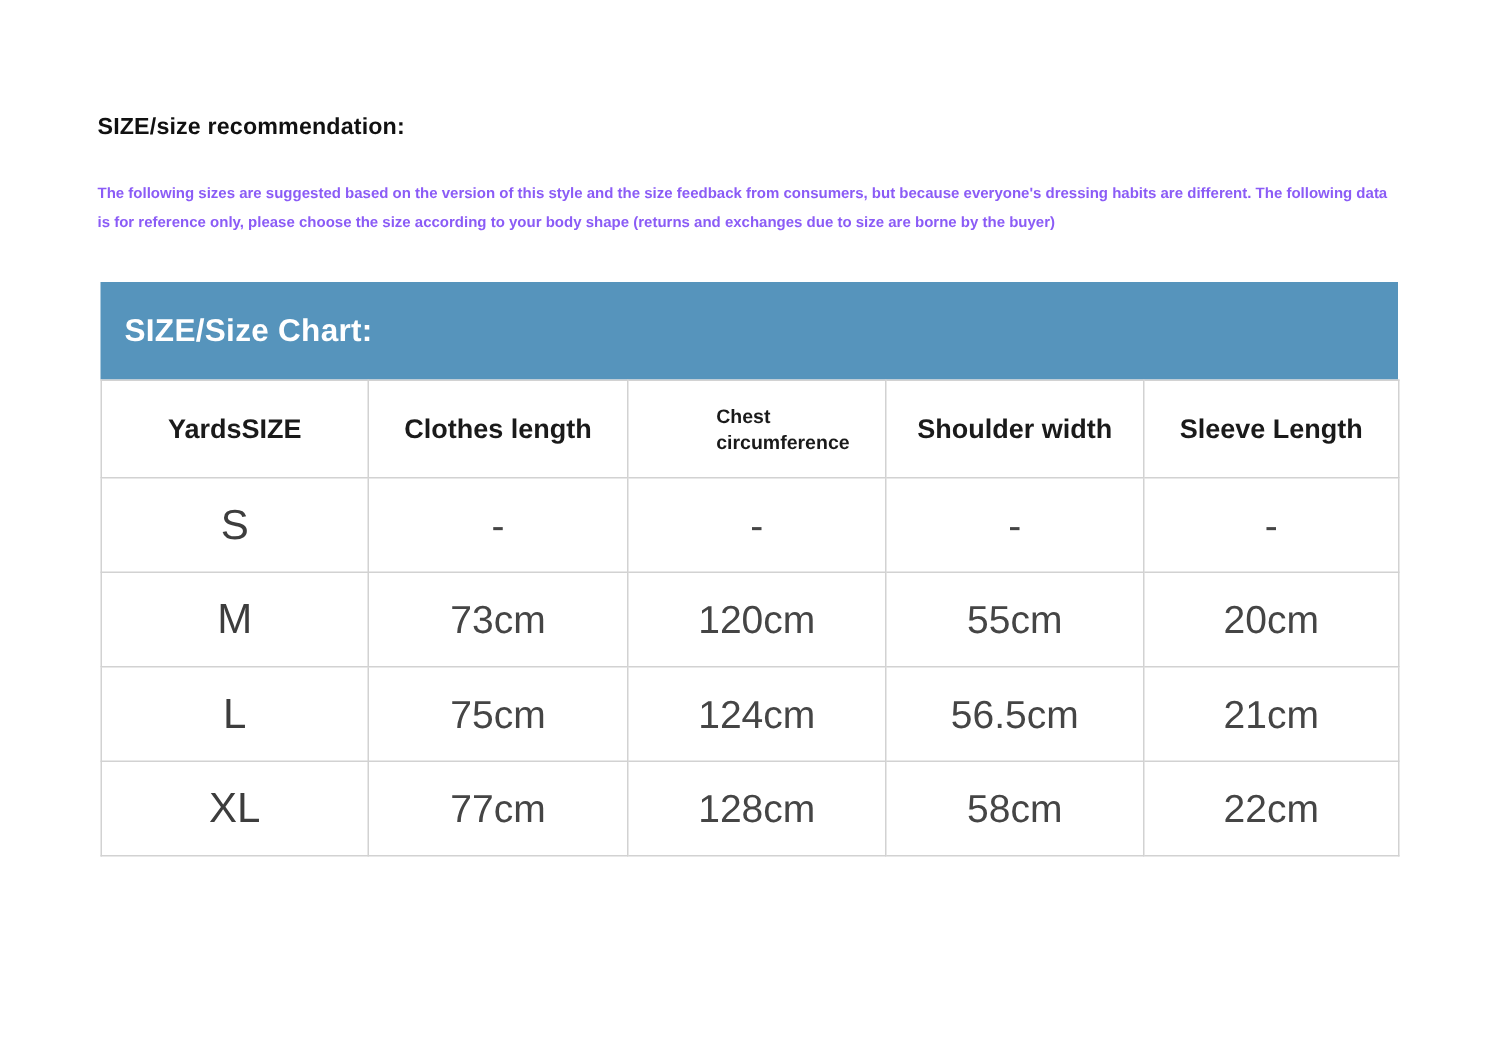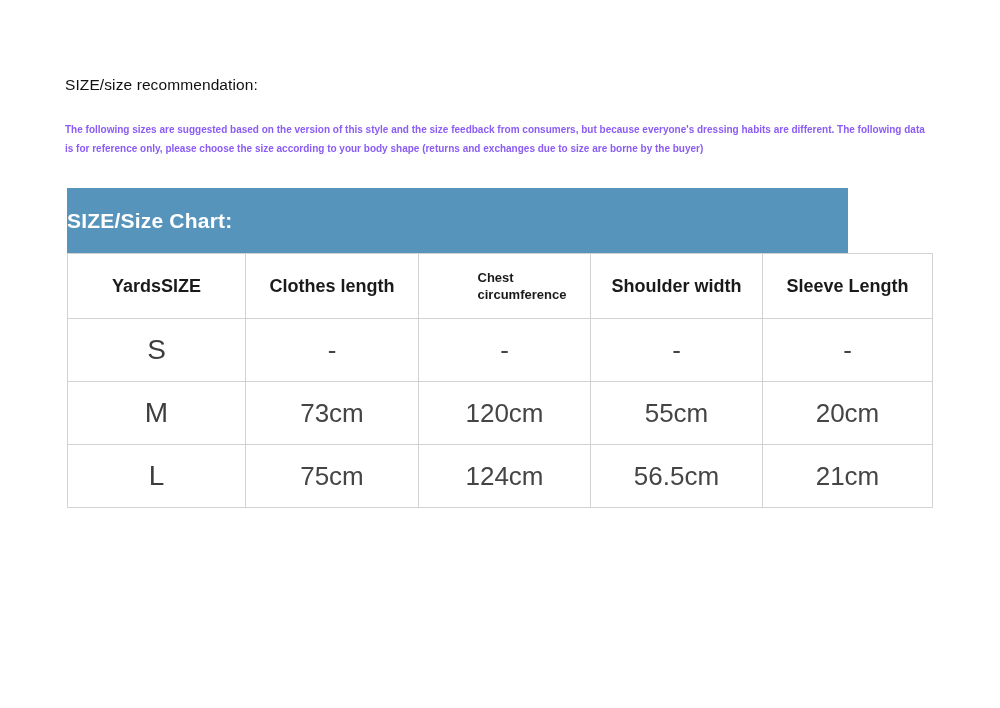--- a/index.html
+++ b/index.html
@@ -10,44 +10,44 @@
   body {
     width: 1000px;
     height: 708px;
     font-family: "Liberation Sans", sans-serif;
     color: #111111;
     overflow: hidden;
   }
   .heading {
     margin: 76px 0 0 65px;
     font-size: 15.5px;
-    font-weight: normal;
+    font-weight: bold;
     color: #111111;
     letter-spacing: 0.1px;
   }
   .intro {
     margin: 26px 0 0 65px;
     width: 870px;
     font-size: 10px;
     font-weight: bold;
     line-height: 19px;
     color: #8b5cf6;
   }
   .chart {
     margin: 30px 0 0 67px;
     width: 865px;
   }
   .title-bar {
     box-sizing: border-box;
-    width: 781px;
+    width: 865px;
     height: 65px;
     background: #5694bc;
     display: flex;
     align-items: center;
-    padding-left: 0;
+    padding-left: 16px;
   }
   .title-bar .title-text {
     color: #ffffff;
     font-size: 21px;
     font-weight: bold;
     letter-spacing: 0.2px;
   }
   table.size-table {
     border-collapse: collapse;
     table-layout: fixed;
@@ -133,15 +133,22 @@
         <td>55cm</td>
         <td>20cm</td>
       </tr>
       <tr>
         <td class="size-label">L</td>
         <td>75cm</td>
         <td>124cm</td>
         <td>56.5cm</td>
         <td>21cm</td>
       </tr>
+      <tr>
+        <td class="size-label">XL</td>
+        <td>77cm</td>
+        <td>128cm</td>
+        <td>58cm</td>
+        <td>22cm</td>
+      </tr>
     </tbody>
   </table>
 </div>
 
 </body></html>

